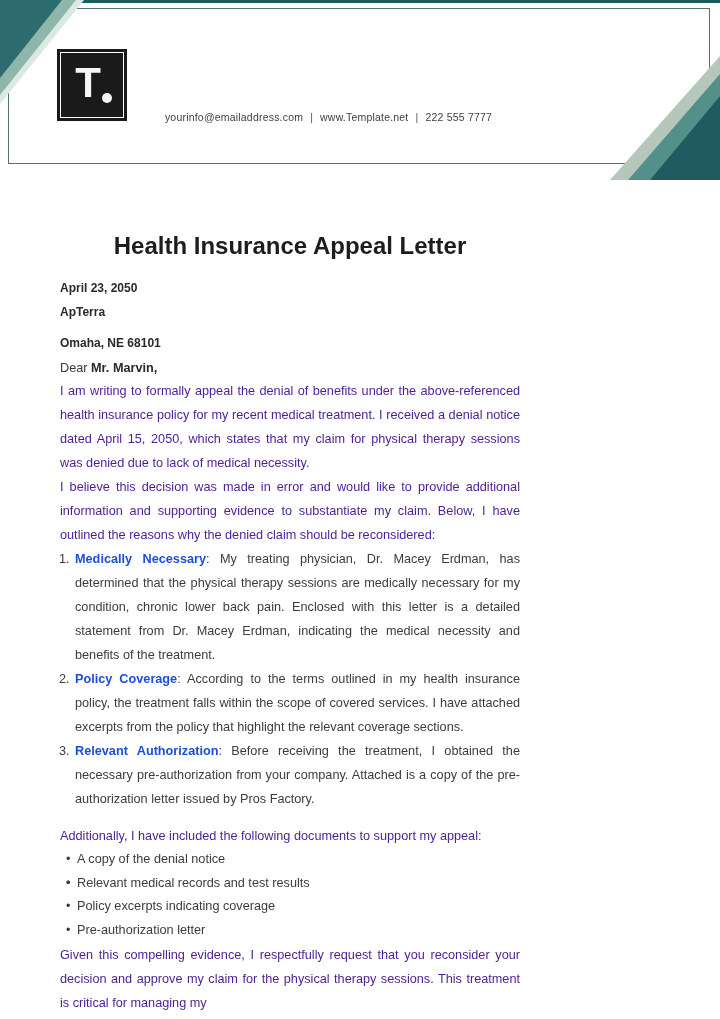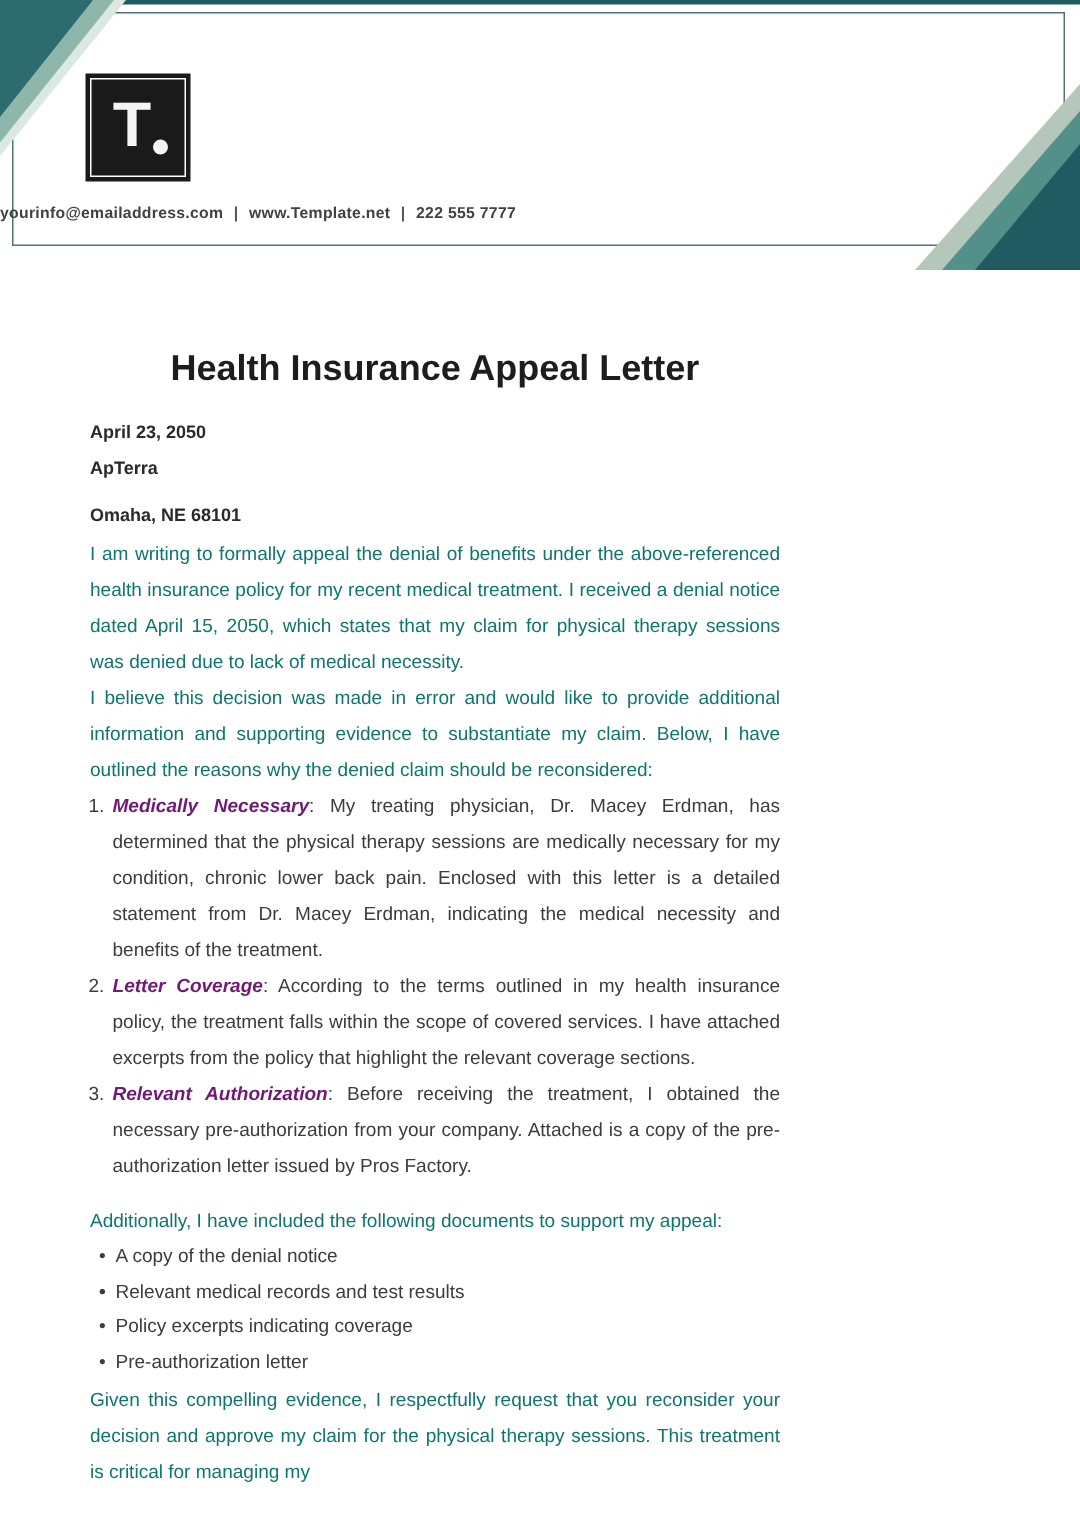--- a/index.html
+++ b/index.html
@@ -18,39 +18,39 @@
   .br{clip-path:polygon(100% 0,100% 100%,0 100%);}
   .br-pale{left:610px;top:56px;width:110px;height:124px;background:#b5c6bb;}
   .br-mid{left:628px;top:74px;width:92px;height:106px;background:#54908a;}
   .br-dark{left:650px;top:96px;width:70px;height:84px;background:#215a60;}
   .logo{position:absolute;left:57px;top:49px;width:70px;height:72px;background:#1a1a1a;}
   .logo-inner{position:absolute;inset:3px;border:1.5px solid #ffffff;display:flex;
               align-items:center;justify-content:center;}
   .logo-t{color:#f5f5f5;font-size:42px;font-weight:700;line-height:1;margin:-5px 8px 0 0;}
   .logo-dot{position:absolute;right:11px;bottom:14px;width:10px;height:10px;border-radius:50%;
             background:#f5f5f5;}
-  .contact{position:absolute;top:136px;left:0;width:657px;text-align:left;font-size:10.5px;
-           color:#414141;letter-spacing:.2px;white-space:nowrap;font-weight:bold;}
+  .contact{position:absolute;top:111px;left:0;width:657px;text-align:center;font-size:10.5px;
+           color:#414141;letter-spacing:.2px;white-space:nowrap;}
   .contact .sep{padding:0 7px;color:#555;}
   
   .letter{position:absolute;top:180px;left:0;width:580px;box-sizing:border-box;
           padding:52px 60px 0 60px;color:#3c3c3c;}
   .title{font-size:24px;font-weight:700;text-align:center;margin:0 0 17px 0;color:#1d1d1d;}
   .addr{margin:0;font-weight:700;font-size:12px;line-height:22px;color:#2a2a2a;}
   .addr.date{margin-bottom:2px;}
   .addr.name{margin-bottom:7px;}
   .addr.company{margin-bottom:9px;}
   .addr.city{margin-bottom:3px;}
   .salutation{margin:0;font-size:12.7px;line-height:22px;color:#3a3a3a;}
   .salutation b{color:#2a2a2a;}
-  .para{margin:0;font-size:12.7px;line-height:24px;text-align:justify;color:#0f766e;}
+  .para{margin:0;font-size:12.7px;line-height:24px;text-align:justify;color:#4c1d95;}
   .num-item{position:relative;padding-left:15px;margin:0;font-size:12.7px;line-height:24px;
             text-align:justify;color:#3c3c3c;}
   .num{position:absolute;left:-1px;top:0;}
-  .ilabel{font-weight:700;color:#701a75;font-style:italic;}
+  .ilabel{font-weight:700;color:#1d4ed8;}
   .additionally{margin-top:13px;}
   .bullet-item{position:relative;padding-left:17px;font-size:12.7px;line-height:23.5px;
                color:#3c3c3c;}
   .bullet{position:absolute;left:6px;top:0;}
   .closing{margin-top:1px;}
 </style>
 </head>
 <body>
 
 <div class="page">
@@ -79,30 +79,31 @@
     </div>
   </div>
 
   <div class="letter">
     <h1 class="title">Health Insurance Appeal Letter</h1>
 
     <p class="addr date">April 23, 2050</p>
     <p class="addr company">ApTerra</p>
     <p class="addr city">Omaha, NE 68101</p>
 
+    <p class="salutation"><span>Dear </span><b>Mr. Marvin,</b></p>
 
     <p class="para">I am writing to formally appeal the denial of benefits under the above-referenced health insurance policy for my recent medical treatment. I received a denial notice dated April 15, 2050, which states that my claim for physical therapy sessions was denied due to lack of medical necessity.</p>
     <p class="para">I believe this decision was made in error and would like to provide additional information and supporting evidence to substantiate my claim. Below, I have outlined the reasons why the denied claim should be reconsidered:</p>
 
     <div class="num-list">
       <div class="num-item">
         <span class="num">1.</span><span class="ilabel">Medically Necessary</span><span>: My treating physician, Dr. Macey Erdman, has determined that the physical therapy sessions are medically necessary for my condition, chronic lower back pain. Enclosed with this letter is a detailed statement from Dr. Macey Erdman, indicating the medical necessity and benefits of the treatment.</span>
       </div>
       <div class="num-item">
-        <span class="num">2.</span><span class="ilabel">Letter Coverage</span><span>: According to the terms outlined in my health insurance policy, the treatment falls within the scope of covered services. I have attached excerpts from the policy that highlight the relevant coverage sections.</span>
+        <span class="num">2.</span><span class="ilabel">Policy Coverage</span><span>: According to the terms outlined in my health insurance policy, the treatment falls within the scope of covered services. I have attached excerpts from the policy that highlight the relevant coverage sections.</span>
       </div>
       <div class="num-item">
         <span class="num">3.</span><span class="ilabel">Relevant Authorization</span><span>: Before receiving the treatment, I obtained the necessary pre-authorization from your company. Attached is a copy of the pre-authorization letter issued by Pros Factory.</span>
       </div>
     </div>
 
     <p class="para additionally">Additionally, I have included the following documents to support my appeal:</p>
 
     <div class="bullet-list">
       <div class="bullet-item">

